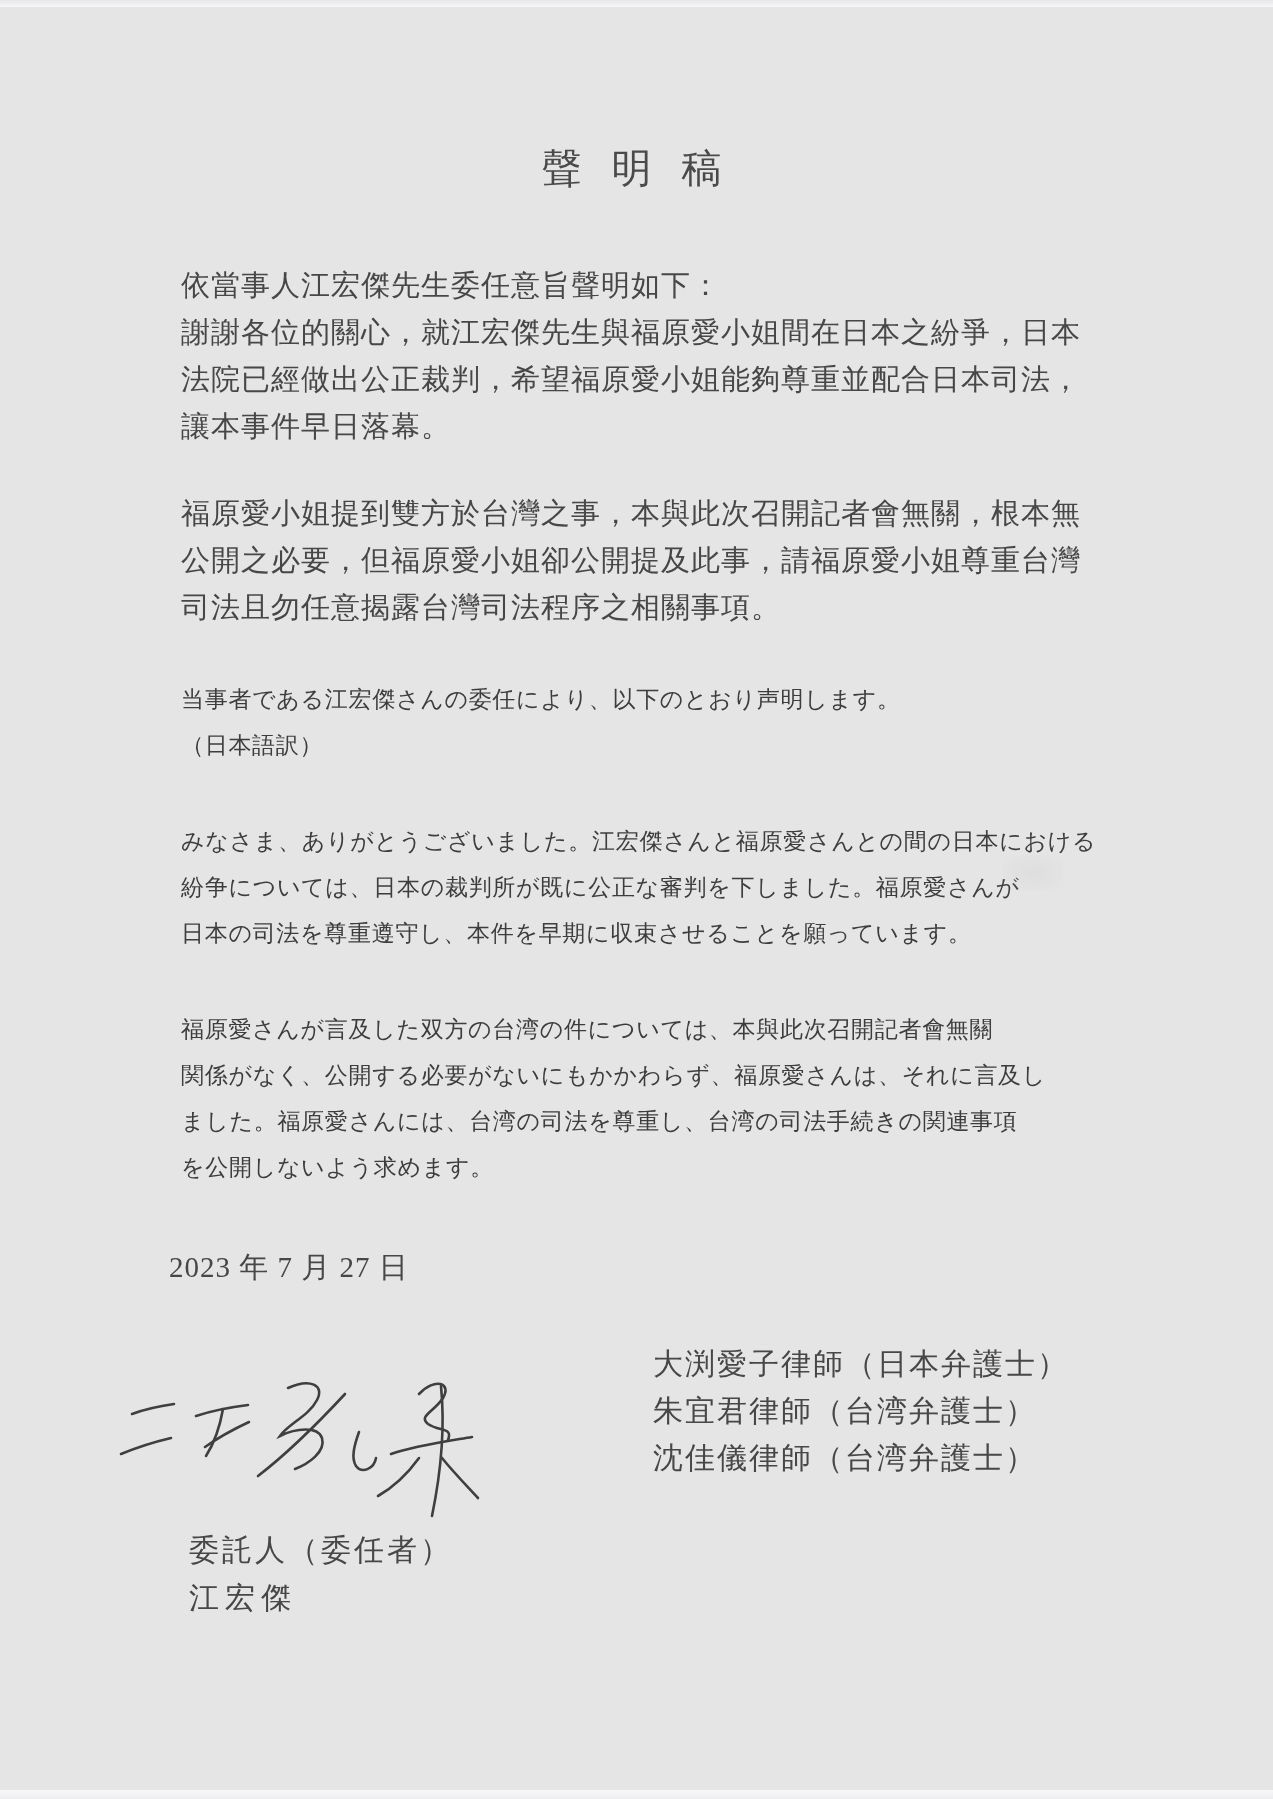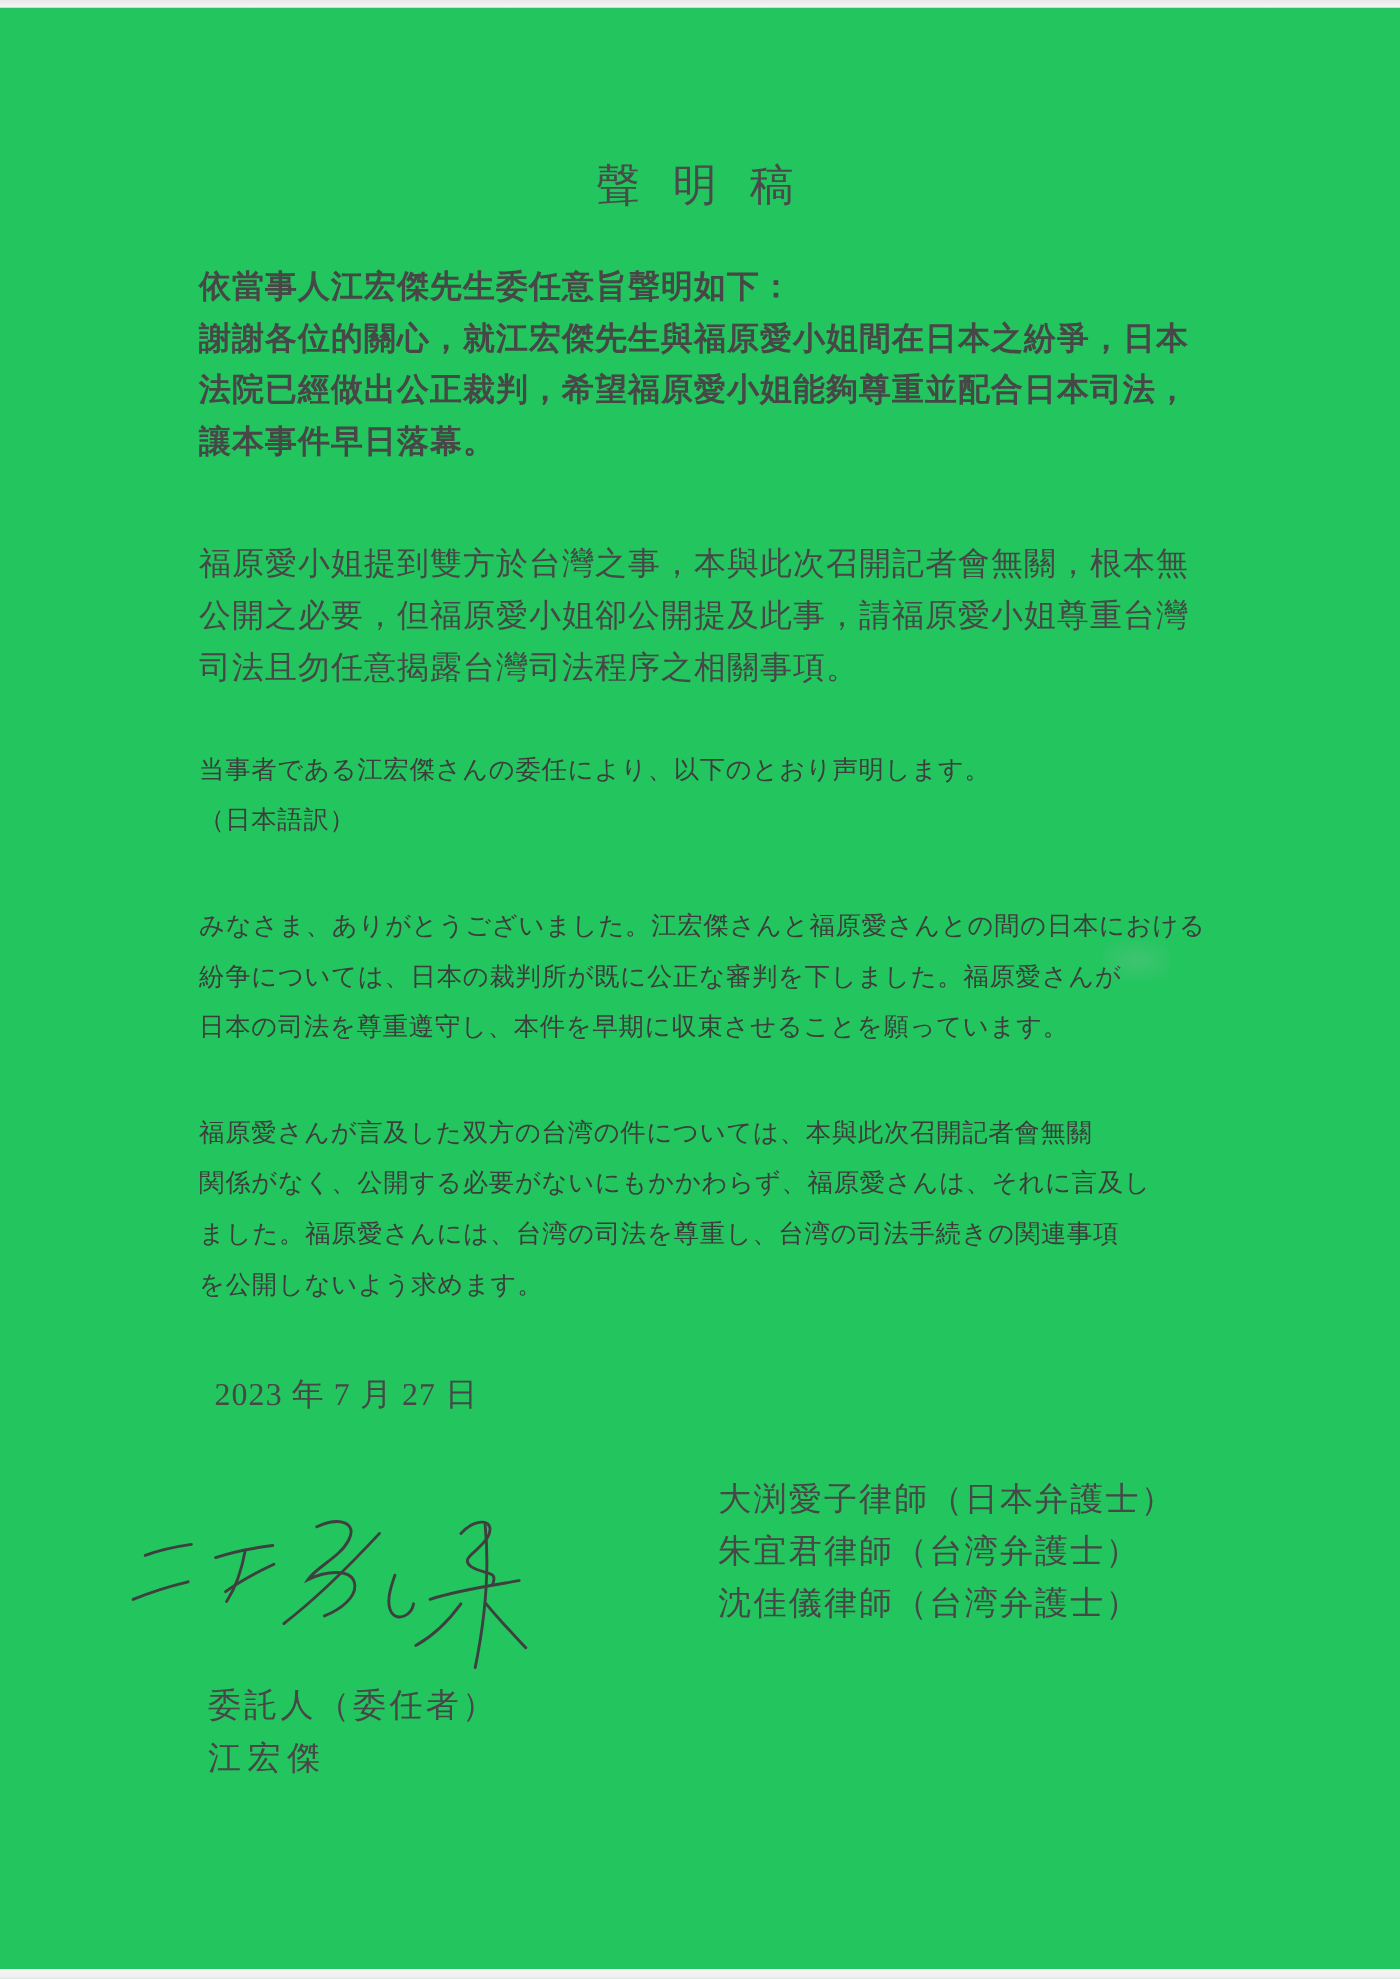--- a/index.html
+++ b/index.html
@@ -4,21 +4,21 @@
 <style>
   html, body {
     margin: 0;
     padding: 0;
     background: #ffffff;
   }
   .page {
     position: relative;
     width: 1273px;
     height: 1799px;
-    background: #22c55e;
+    background: #e5e5e5;
     overflow: hidden;
     font-family: "Liberation Serif", "DejaVu Serif", serif;
     color: #454545;
   }
   .scan-edge-top {
     position: absolute;
     left: 0; top: 0;
     width: 100%; height: 7px;
     background: linear-gradient(#e7e7ea, #f7f7f8);
   }
@@ -60,28 +60,28 @@
     width: 920px;
   }
   .jp-block .line {
     height: 46px;
     line-height: 46px;
     font-size: 23px;
     letter-spacing: 0.7px;
     white-space: nowrap;
     color: #3d3d3d;
   }
-  .block-p1 { top: 238px; font-weight: bold; }
+  .block-p1 { top: 262px; }
   .block-p2 { top: 490px; }
   .block-jp-head { top: 677px; }
   .block-jp1 { top: 819px; }
   .block-jp2 { top: 1007px; }
   .date-line {
     position: absolute;
-    left: 195px;
+    left: 169px;
     top: 1248px;
     font-size: 29px;
     letter-spacing: 1px;
     white-space: nowrap;
     color: #474747;
   }
   .attorneys-block {
     position: absolute;
     left: 653px;
     top: 1340px;

